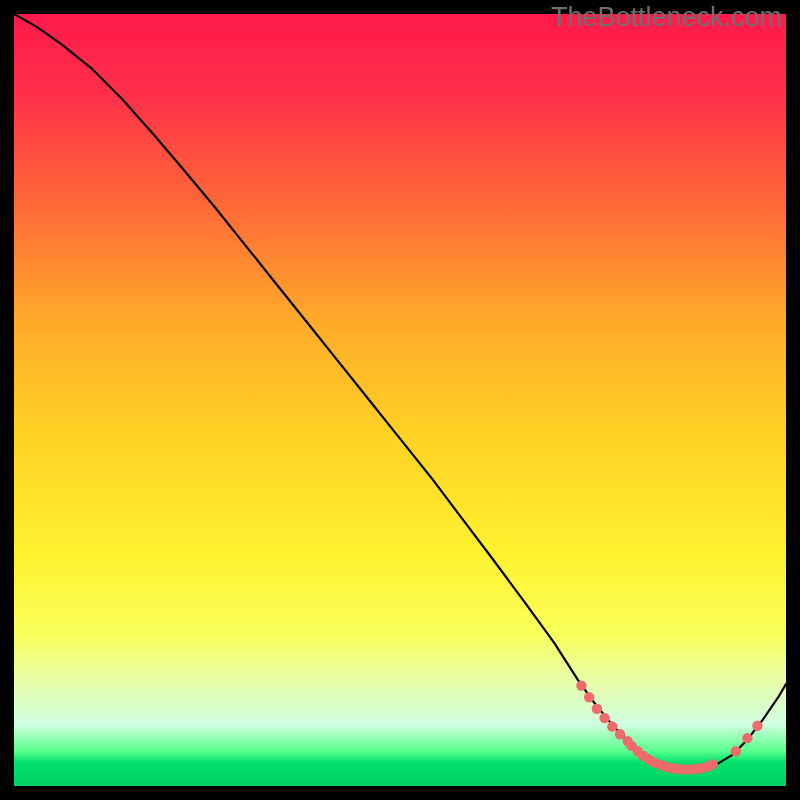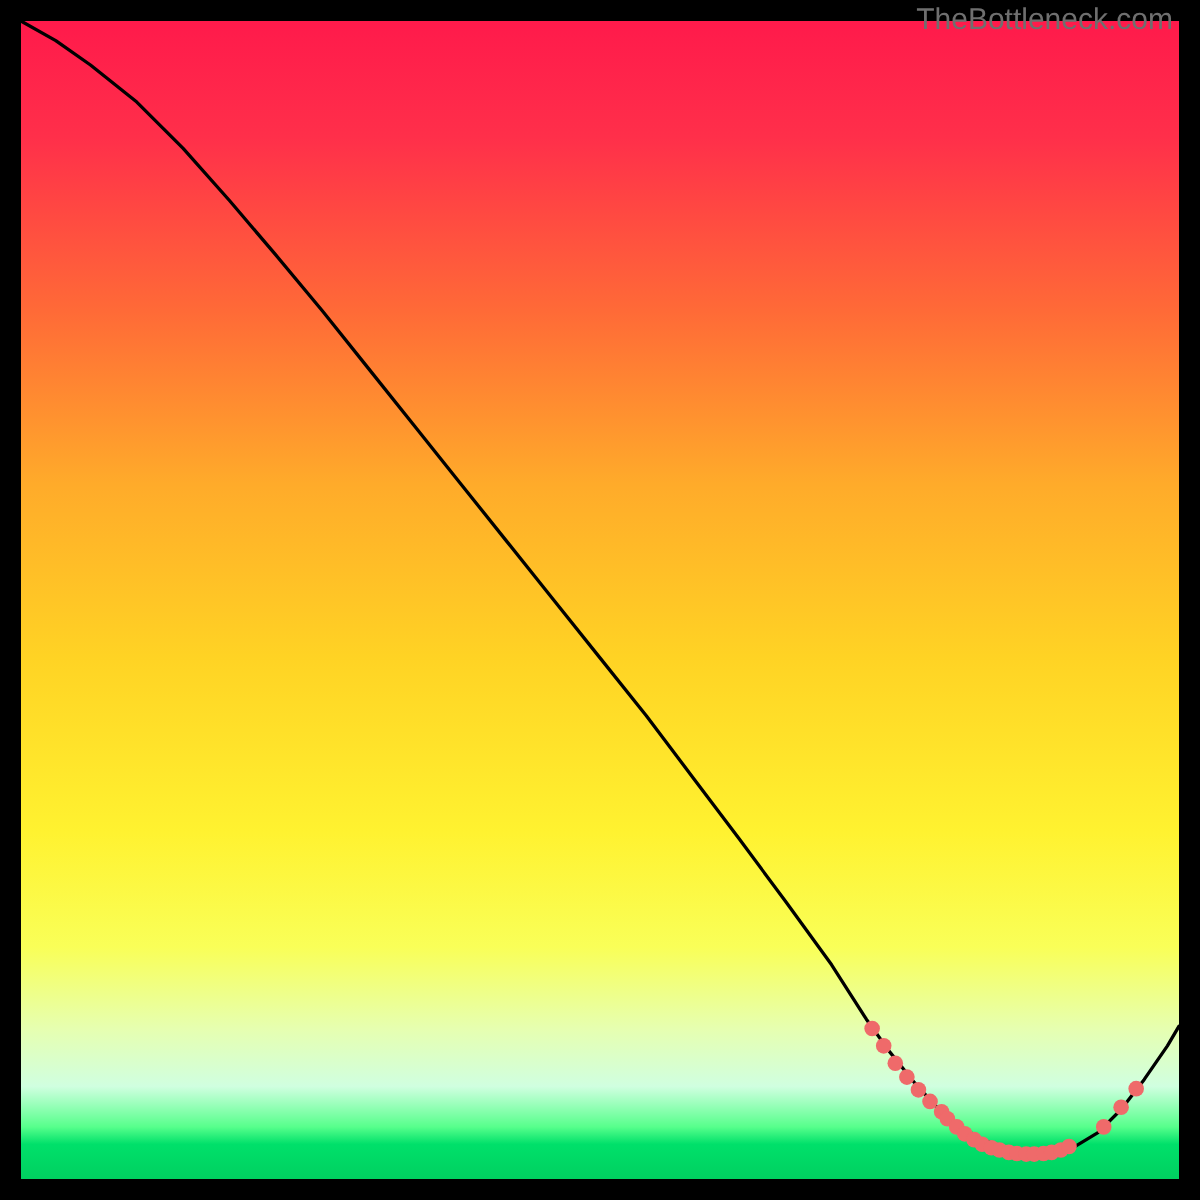--- a/index.html
+++ b/index.html
@@ -24,21 +24,21 @@
     left: 0;
     top: 0;
     width: 772px;
     height: 772px;
   }
   .watermark {
     position: absolute;
     top: 2px;
     right: 18px;
     color: #6f6f6f;
-    font-size: 20px;
+    font-size: 27px;
     font-weight: 400;
     letter-spacing: 0px;
   }
   svg { display: block; }
 </style>
 </head>
 <body>
 
 <div class="frame">
   <svg class="plot" viewBox="0 0 772 772" width="772" height="772" preserveAspectRatio="none">

